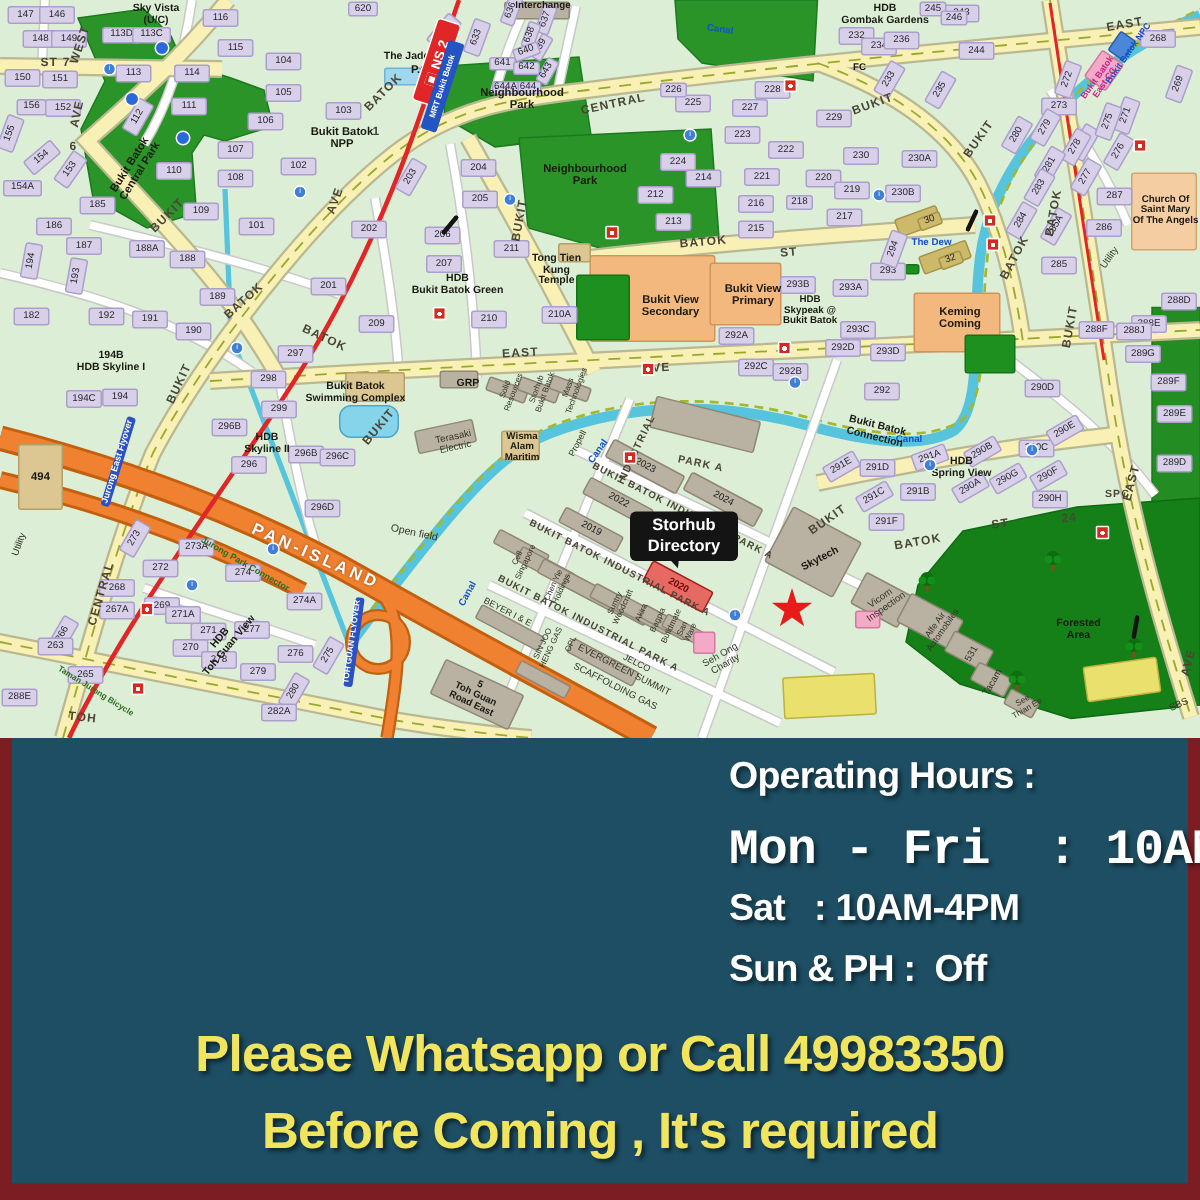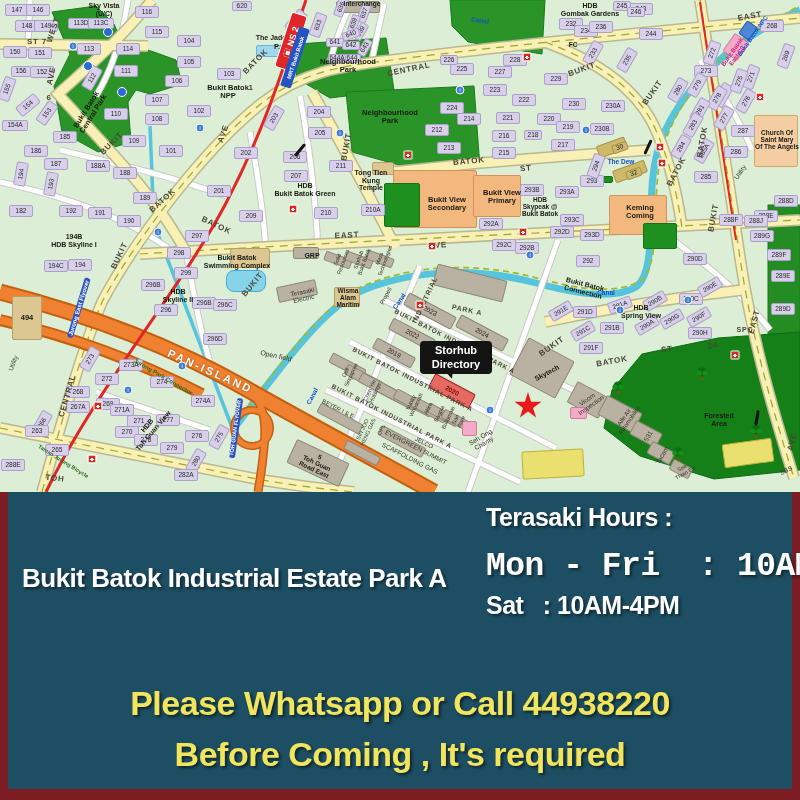--- a/index.html
+++ b/index.html
@@ -632,20 +632,20 @@
     </div>
     <div id="mrt-name">MRT Bukit Batok</div>
 
     <div id="bd-callout">
       <span>Storhub</span>
       <span>Directory</span>
     </div>
   </div>
 
   <div id="panel">
-    <div id="al2" class="pl">Bukit Batok Industrial Estate Park A</div>
-    <div id="oh" class="pl">Terasaki Hours :</div>
+    <div id="oh" class="pl">Operating Hours :</div>
     <div id="mf" class="pl">Mon - Fri  : 10AM-6PM</div>
     <div id="sa" class="pl">Sat   : 10AM-4PM</div>
-    <div id="c1" class="cta">Please Whatsapp or Call 44938220</div>
+    <div id="su" class="pl">Sun &amp; PH :  Off</div>
+    <div id="c1" class="cta">Please Whatsapp or Call 49983350</div>
     <div id="c2" class="cta">Before Coming , It's required</div>
   </div>
 </div>
 
 </body></html>

